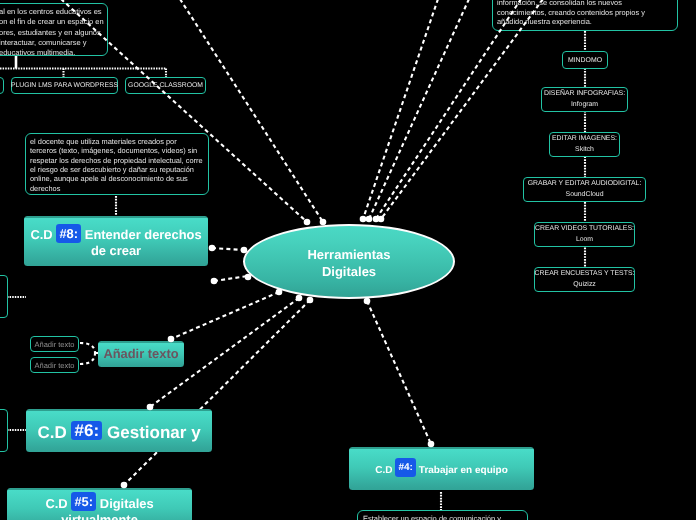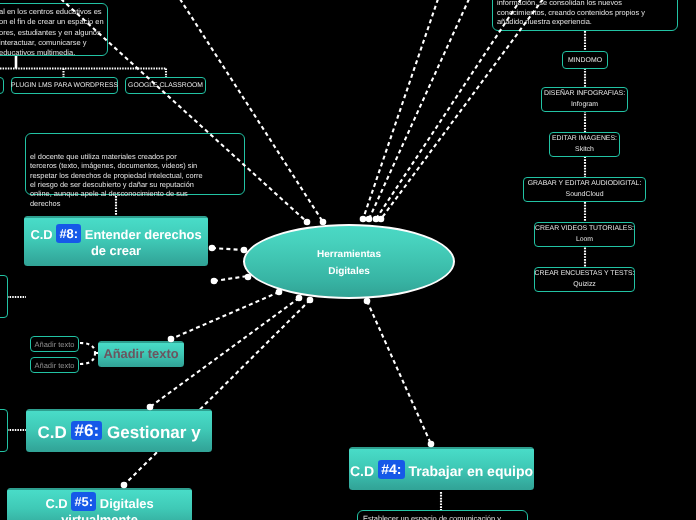--- a/index.html
+++ b/index.html
@@ -84,21 +84,21 @@
 educativos multimedia.</div>
 
 <div class="nd outline" style="left:11px;top:77px;width:107px;height:17px;font-size:6.8px;">PLUGIN LMS PARA WORDPRESS</div>
 <div class="nd outline" style="left:125px;top:77px;width:81px;height:17px;font-size:6.8px;">GOOGLE CLASSROOM</div>
 <div class="nd outline" style="left:-24px;top:77px;width:28px;height:17px;font-size:6.8px;"></div>
 
 <div class="nd note" style="left:492px;top:-12px;width:186px;height:43px;padding:2.5px 4px 3.5px 4px;font-size:7.4px;line-height:9.35px;white-space:pre;display:flex;align-items:flex-end;">información, se consolidan los nuevos
 conocimientos, creando contenidos propios y
 añadido nuestra experiencia.</div>
 
-<div class="nd note" style="left:25px;top:133px;width:220px;height:62px;padding:18px 4px;font-size:7.4px;line-height:9.35px;white-space:pre;">el docente que utiliza materiales creados por
+<div class="nd note" style="left:25px;top:133px;width:184px;height:62px;padding:3px 4px;font-size:7.4px;line-height:9.35px;white-space:pre;">el docente que utiliza materiales creados por
 terceros (texto, imágenes, documentos, videos) sin
 respetar los derechos de propiedad intelectual, corre
 el riesgo de ser descubierto y dañar su reputación
 online, aunque apele al desconocimiento de sus
 derechos</div>
 
 <div class="nd note" style="left:357px;top:510px;width:171px;height:40px;padding:3px 5px;font-size:7.5px;line-height:10.4px;">Establecer un espacio de comunicación y</div>
 
 <div class="nd outline" style="left:562px;top:51px;width:46px;height:18px;font-size:6.9px;">MINDOMO</div>
 
@@ -139,34 +139,34 @@
     <span>C.D</span> <span class="badge">#6:</span> <span>Gestionar y</span><br>
   </div>
 </div>
 
 <div class="nd fill" style="left:7px;top:488px;width:185px;height:43px;font-size:12.9px;">
   <div class="cdwrap">
     <span>C.D</span> <span class="badge">#5:</span> <span>Digitales</span><br><span>virtualmente</span>
   </div>
 </div>
 
-<div class="nd fill" style="left:349px;top:447px;width:185px;height:43px;font-size:14px;">
+<div class="nd fill" style="left:349px;top:447px;width:185px;height:43px;font-size:10px;">
   <div class="cdwrap">
     <span>C.D</span> <span class="badge">#4:</span> <span>Trabajar en equipo</span><br>
   </div>
 </div>
 
 <div class="nd fill" style="left:98px;top:341px;width:86px;height:26px;font-size:12.9px;color:#6b5560;">Añadir texto</div>
 <div class="nd outline" style="left:30px;top:336px;width:49px;height:16px;font-size:7.5px;color:#8e8e8e;">Añadir texto</div>
 <div class="nd outline" style="left:30px;top:357px;width:49px;height:16px;font-size:7.5px;color:#8e8e8e;">Añadir texto</div>
 
 <div class="nd outline" style="left:-30px;top:275px;width:38px;height:43px;"></div>
 <div class="nd outline" style="left:-30px;top:409px;width:38px;height:43px;"></div>
 
-<div class="nd ellipse" style="left:243px;top:224px;width:212px;height:75px;font-size:10px;line-height:16.4px;padding-top:4px;box-sizing:border-box;">
+<div class="nd ellipse" style="left:243px;top:224px;width:212px;height:75px;font-size:13px;line-height:16.4px;padding-top:4px;box-sizing:border-box;">
   <span>Herramientas</span>
   <span>Digitales</span>
 </div>
 <svg id="links-top" viewBox="0 0 696 520" style="position:absolute;left:0;top:0;width:696px;height:520px;z-index:40;">
   <g stroke="#ffffff" fill="none" stroke-width="2.1">
     <path d="M438,-1 L363,219" stroke-dasharray="4 3.2"></path>
     <path d="M469,-1 L369,219" stroke-dasharray="4 3.2"></path>
     <path d="M521,-1 L376,219" stroke-dasharray="4 3.2"></path>
     <path d="M543,-1 L381,219" stroke-dasharray="4 3.2"></path>
     <path d="M61,-1 L307,222" stroke-dasharray="4 3.2"></path>

